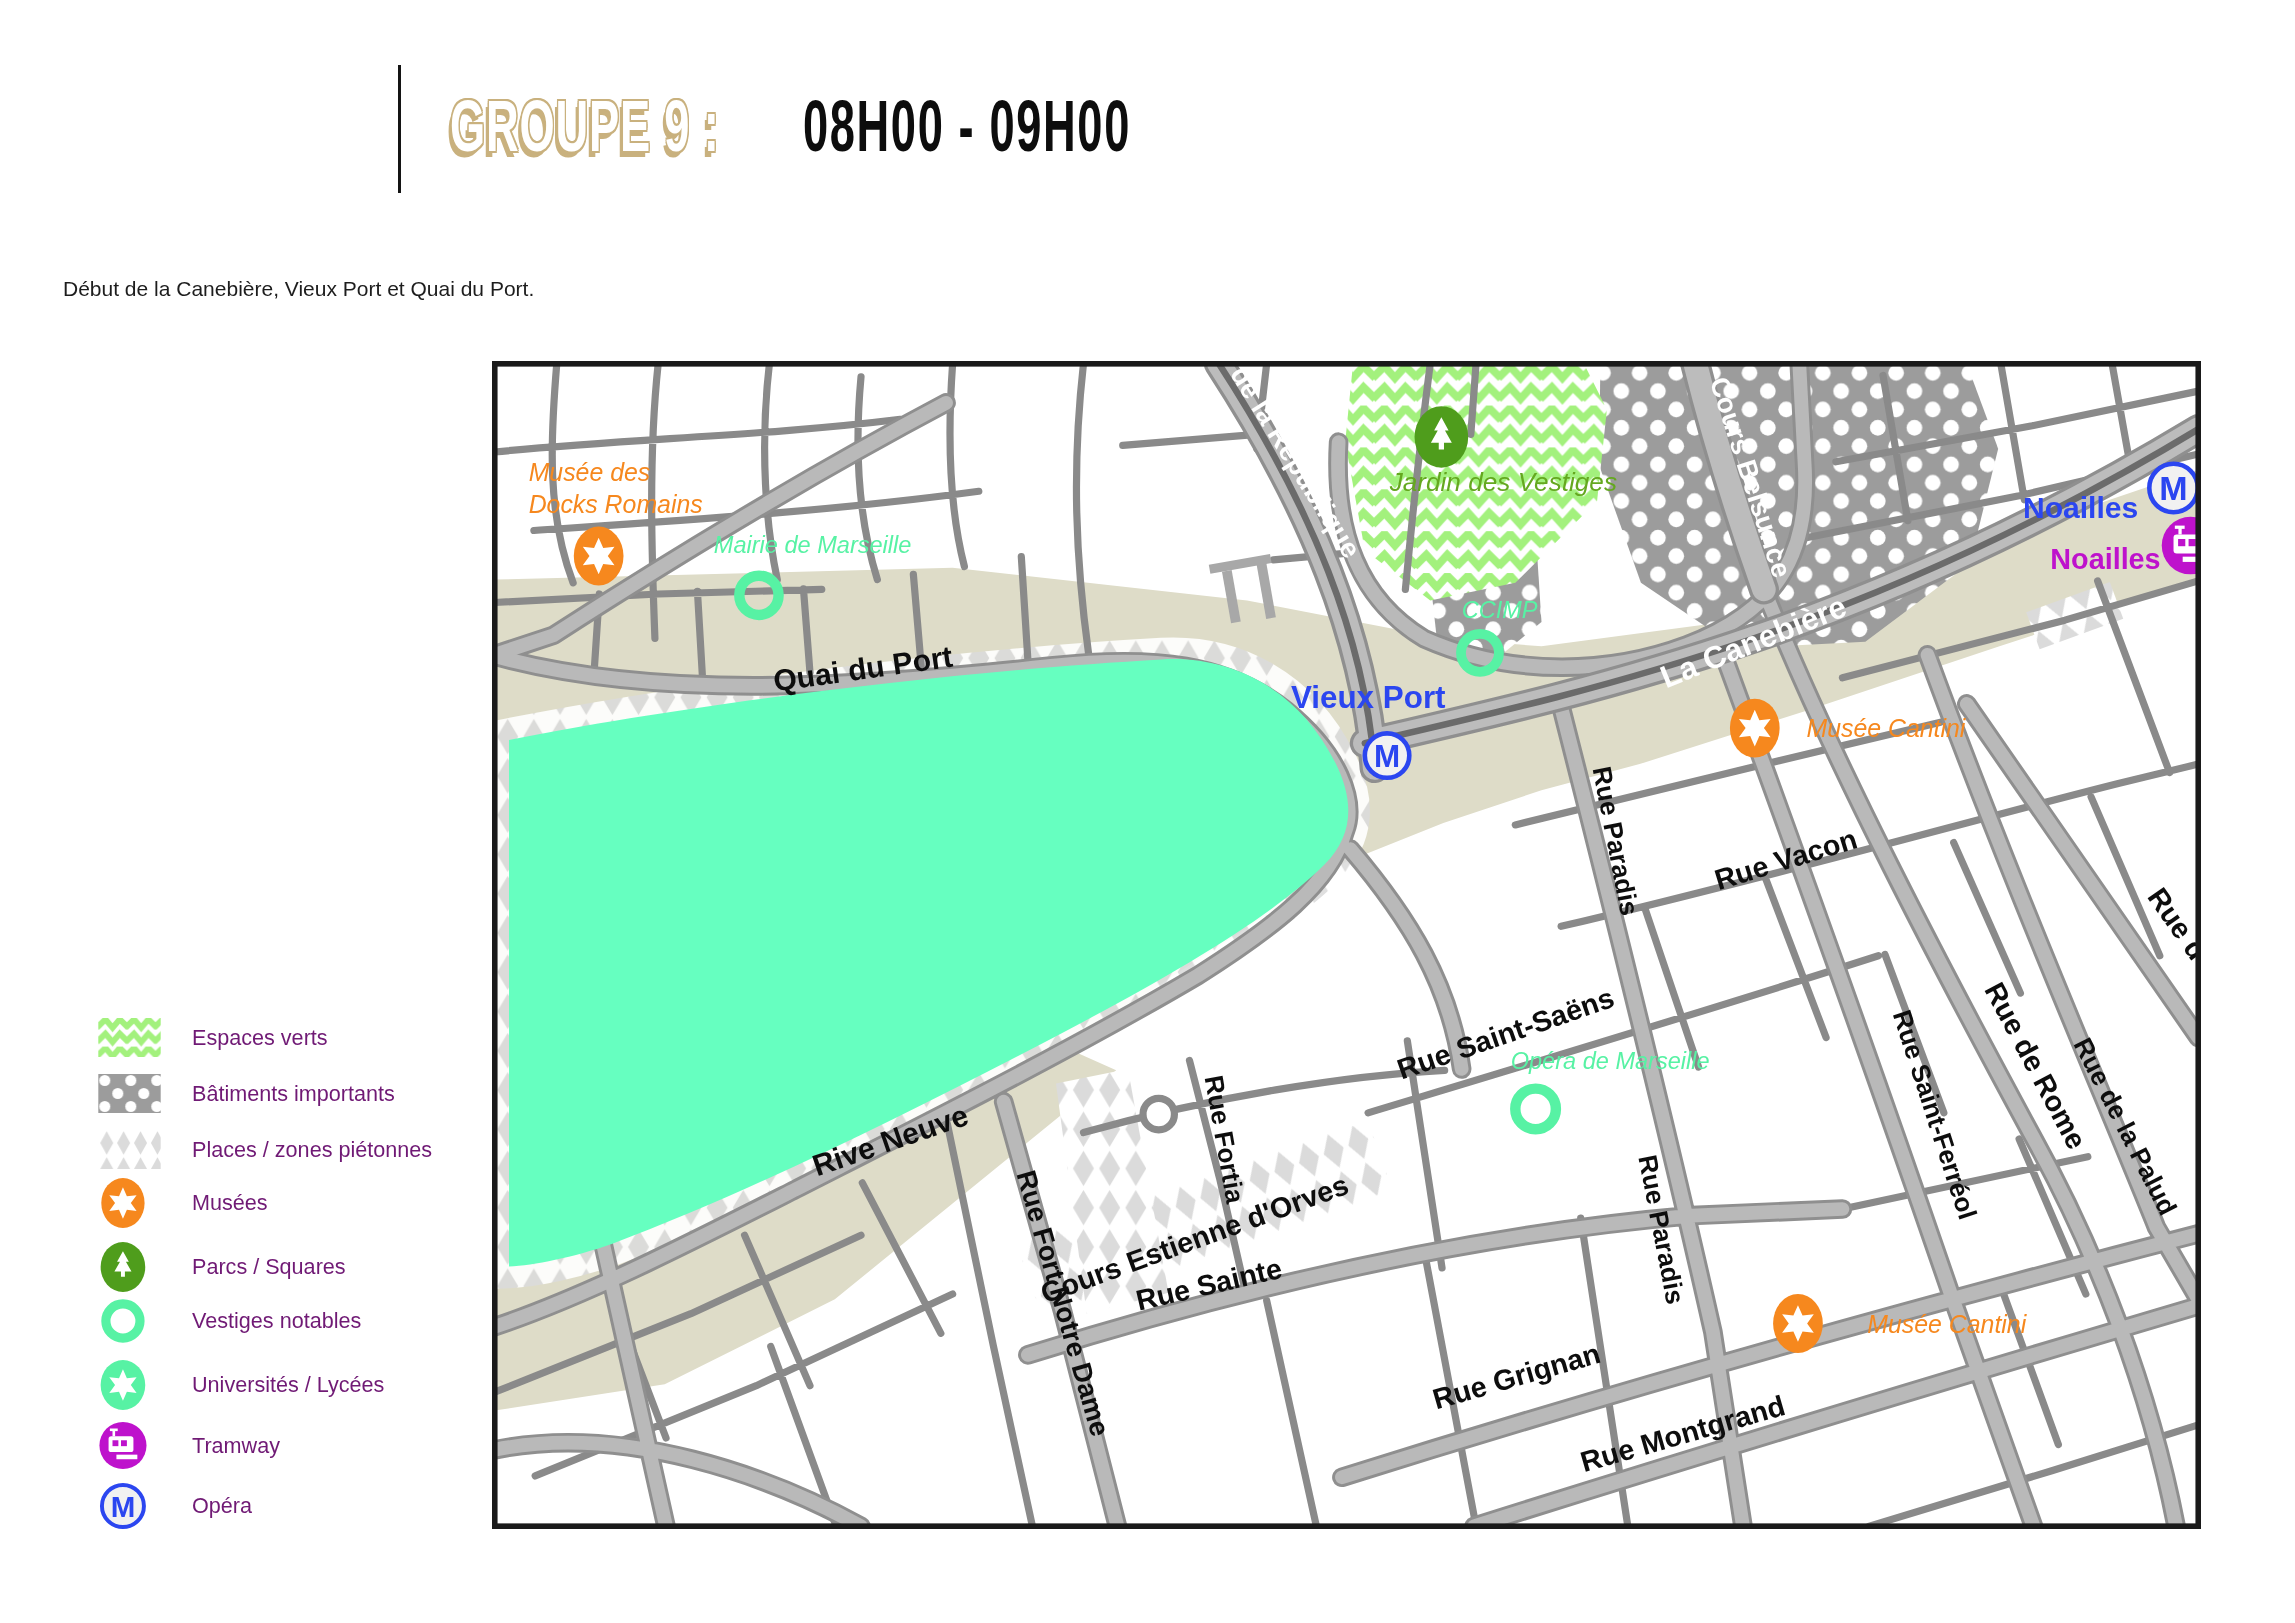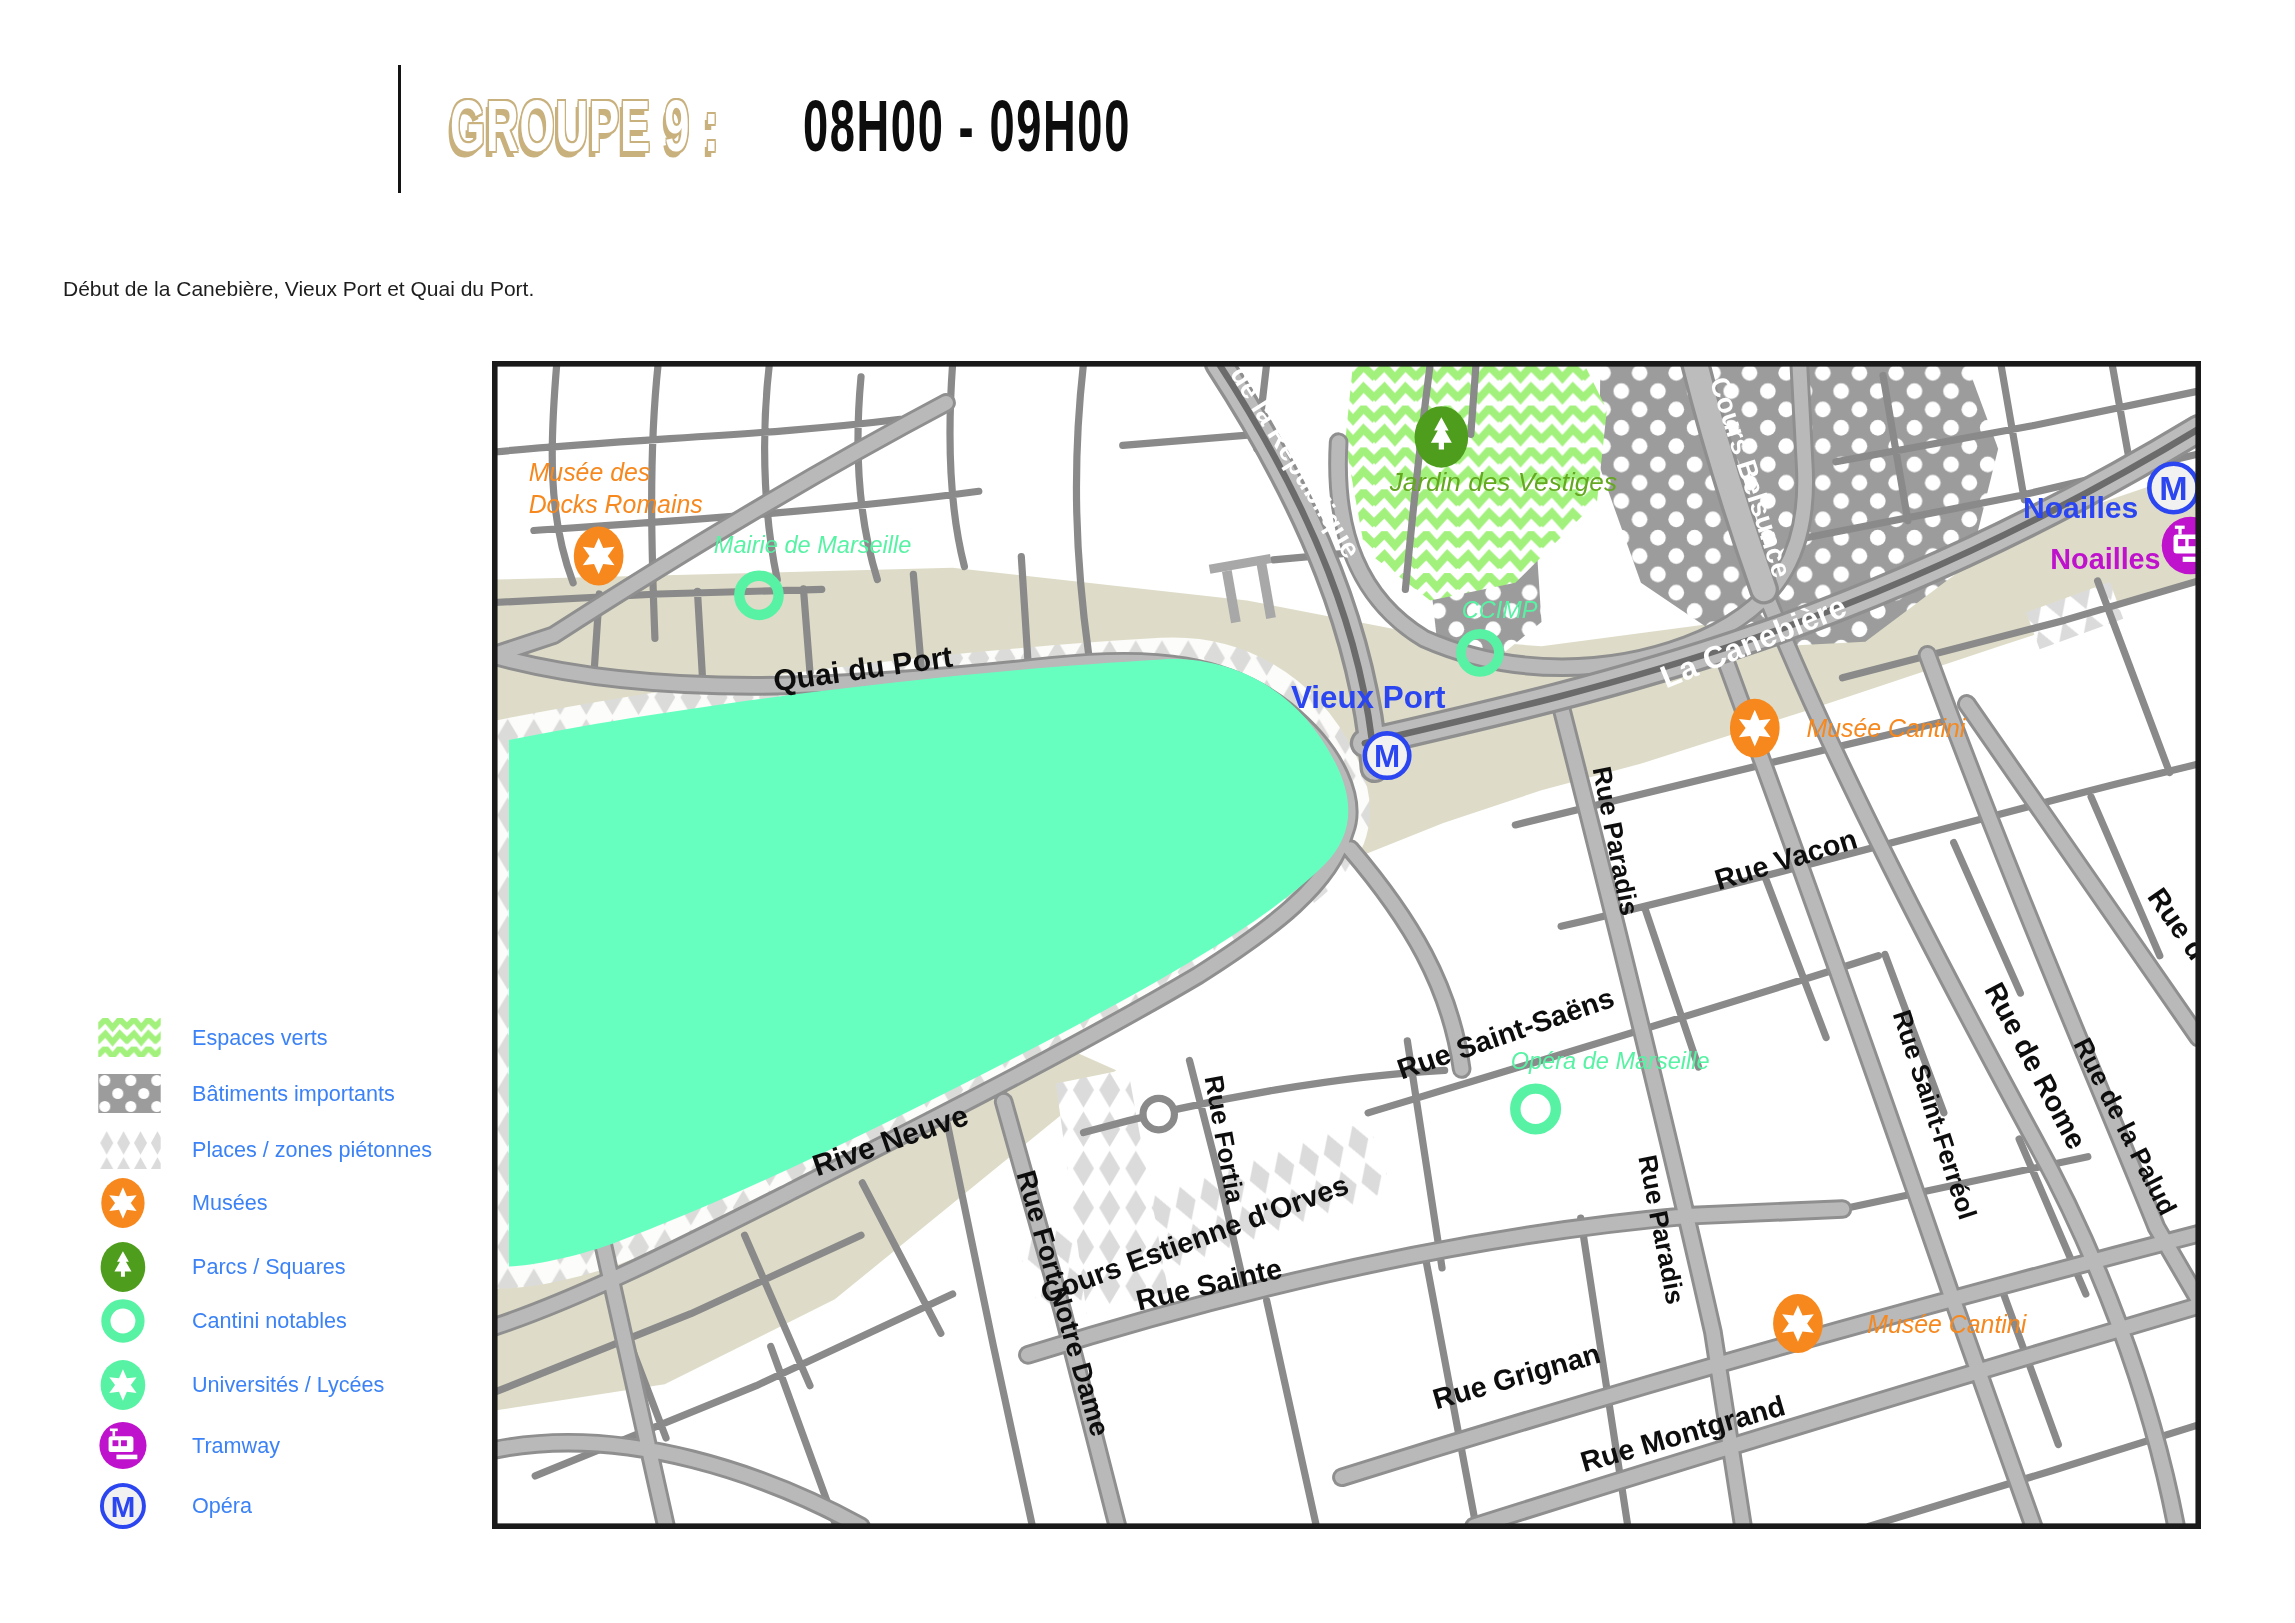--- a/index.html
+++ b/index.html
@@ -39,21 +39,21 @@
        text-shadow:-2px -2px 0 var(--gold),2px -2px 0 var(--gold),-2px 2px 0 var(--gold),2px 2px 0 var(--gold),
                    -2px 0 0 var(--gold),2px 0 0 var(--gold),0 2px 0 var(--gold),0 -2px 0 var(--gold),
                    -5.2px 5.9px 0 var(--gold);}
   .time-txt{color:#0d0d0d;font-weight:bold;font-size:73px;letter-spacing:2.6px;display:inline-block;
        transform:scaleX(.62);transform-origin:left top;margin-left:-85px;}
   .description{left:63px;top:275px;width:484px;font-size:21px;line-height:1.33;color:#1d1d1d;}
 
   
   .legend-row{position:absolute;left:98px;display:flex;align-items:center;}
   .legend-ic{width:63px;display:flex;justify-content:flex-start;align-items:center;}
-  .legend-label{position:absolute;left:94px;font-size:21.6px;color:#3b82f6;white-space:nowrap;}
+  .legend-label{position:absolute;left:94px;font-size:21.6px;color:#701a75;white-space:nowrap;}
 
   
   .map-wrap{left:492px;top:361px;width:1709px;height:1168px;}
   svg text{font-family:"Liberation Sans", sans-serif;}
   .st-black{font-weight:bold;fill:#0d0d0d;}
   .st-white{font-weight:bold;fill:#ffffff;}
   .poi-orange{font-style:italic;fill:var(--orange);}
   .poi-mint{font-style:italic;fill:var(--mint);}
   .poi-green{font-style:italic;fill:var(--jardintext);}
   .poi-blue{font-weight:bold;fill:var(--blue);}
@@ -136,21 +136,21 @@
       </svg>
   </span>
   <span class="legend-label">Parcs / Squares</span>
 </div>
 <div class="legend-row" style="top:1298px;height:46px;">
   <span class="legend-ic">
     <svg width="63" height="46" viewBox="0 0 96 70">
         <circle cx="38" cy="35" r="26" fill="none" stroke="#57F2A4" stroke-width="14"></circle>
       </svg>
   </span>
-  <span class="legend-label">Cantini notables</span>
+  <span class="legend-label">Vestiges notables</span>
 </div>
 <div class="legend-row" style="top:1360px;height:50px;">
   <span class="legend-ic">
     <svg width="63" height="50" viewBox="0 0 96 76">
         <g transform="translate(38,38)">
           <ellipse rx="34" ry="38" fill="#57F2A4"></ellipse>
           <path d="M0 -24 L6 -10.4 L20.8 -12 L12 0 L20.8 12 L6 10.4 L0 24 L-6 10.4 L-20.8 12 L-12 0 L-20.8 -12 L-6 -10.4 Z" fill="#fff"></path>
         </g>
       </svg>
   </span>

